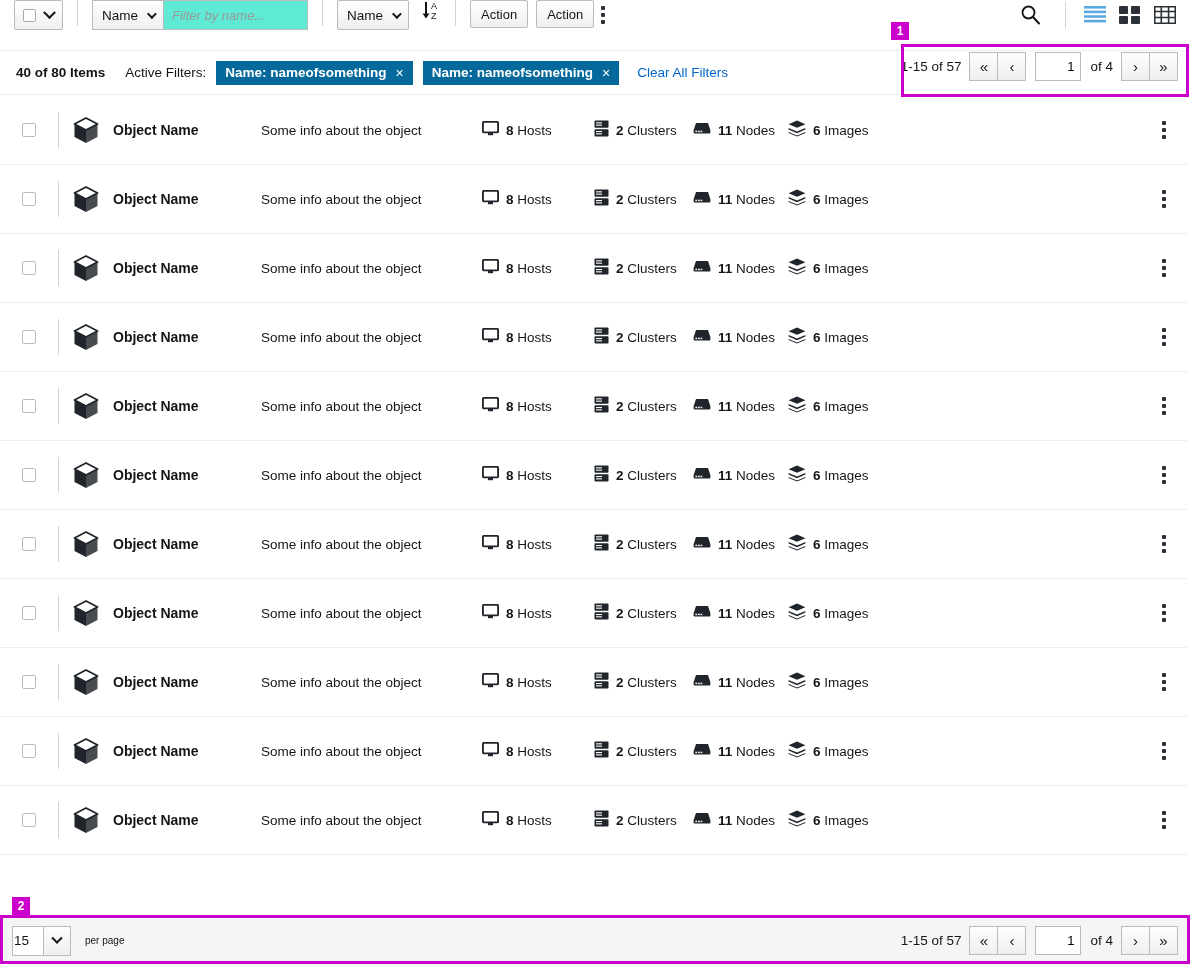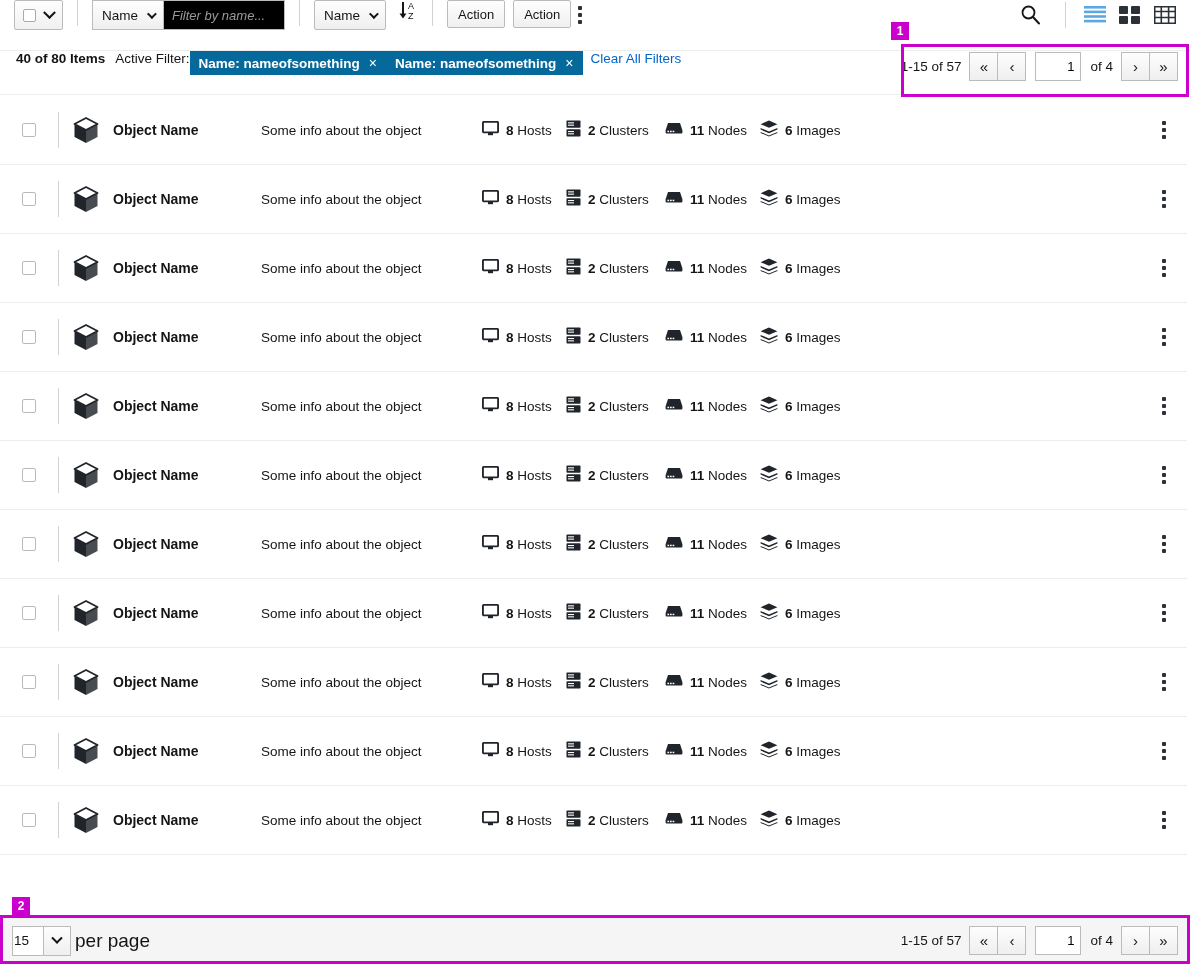--- a/index.html
+++ b/index.html
@@ -75,23 +75,23 @@
     cursor: pointer;
   }
   .chev-sm {
     width: 7px; height: 7px;
     border-right: 2px solid #151515;
     border-bottom: 2px solid #151515;
     transform: rotate(45deg) translateY(-2px);
   }
   .txt-input {
     height: 30px;
-    width: 122px;
+    width: 145px;
     border: 1px solid #bbb;
-    background: #000000;
+    background: #5eead4;
     padding: 0 8px;
     font-size: 13px;
     font-style: italic;
     color: #6a6e73;
     font-family: "Liberation Sans", sans-serif;
     outline: none;
   }
   .txt-input::placeholder { color: #9a9a9a; font-style: italic; }
 
   .sel-btn2 {
@@ -120,24 +120,24 @@
     margin-left: auto;
     display: flex; align-items: center; gap: 0;
   }
   .search-icon { padding: 4px 10px; cursor: pointer; display: inline-flex; }
   .view-toggles { display: flex; align-items: center; gap: 13px; padding-left: 4px; }
   .vt { cursor: pointer; display: inline-flex; }
 
   
   .filterbar {
     height: 44px;
-    display: flex; align-items: flex-start;
+    display: flex; align-items: center;
     padding: 0 16px;
     border-bottom: 1px solid #ededed;
-    gap: 0;
+    gap: 10px;
     font-size: 13.5px;
   }
   .items-count { font-weight: bold; font-size: 13.5px; color: #151515; }
   .af-label { color: #151515; margin-left: 10px; }
   .chip {
     background: #06699c;
     color: #fff;
     font-weight: bold;
     font-size: 13.5px;
     height: 24px;
@@ -202,21 +202,21 @@
     width: 148px;
   }
   .row-desc {
     font-size: 13.5px; color: #151515;
     width: 205px;
   }
   .stats { display: flex; align-items: center; }
   .stat { display: flex; align-items: center; gap: 7px; font-size: 13.5px; }
   .stat .num { font-weight: bold; }
   .stat-hosts { width: 100px; padding-left: 16px; }
-  .stat-clusters { width: 99px; }
+  .stat-clusters { width: 99px; margin-left: 28px; }
   .stat-nodes { width: 95px; }
   .stat-images { width: 95px; }
   .row-actions { margin-left: auto; display: flex; align-items: center; }
 
   
   .bottombar {
     position: absolute;
     left: 0; right: 0; bottom: 0;
     height: 48px;
     background: #f5f5f5;
@@ -233,21 +233,21 @@
     padding-left: 1px;
     font-size: 13.5px;
   }
   .pp-arrow {
     width: 28px; height: 30px;
     border: 1px solid #bbb;
     background: linear-gradient(to bottom,#fdfdfd,#efefef);
     display: inline-flex; align-items: center; justify-content: center;
     cursor: pointer;
   }
-  .pp-label { margin-left: 4px; font-size: 19px; }
+  .pp-label { margin-left: 14px; font-size: 10px; }
   .bottom-pag { margin-left: auto; display: flex; align-items: center; gap: 9px; }
 
   
   .anno-badge {
     position: absolute;
     background: #cc00cc;
     color: #fff;
     font-size: 12px;
     font-weight: bold;
     width: 18px; height: 18px;
@@ -347,21 +347,21 @@
             <rect x="0.5" y="0.5" width="21" height="17" fill="none" stroke="#2b3136" stroke-width="2"></rect>
             <path d="M0 5.5 H22 M0 11.5 H22 M7.3 0 V18 M14.6 0 V18" stroke="#2b3136" stroke-width="1.6"></path>
           </svg>
         </span>
       </div>
     </div>
   </div>
 
   <div class="filterbar">
     <span class="items-count">40 of 80 Items</span>
-    <span class="af-label">Active Filter:</span>
+    <span class="af-label">Active Filters:</span>
 
     <span class="chip">
       <span>Name: nameofsomething</span>
       <span class="x">×</span>
     </span>
 
     <span class="chip">
       <span>Name: nameofsomething</span>
       <span class="x">×</span>
     </span>

